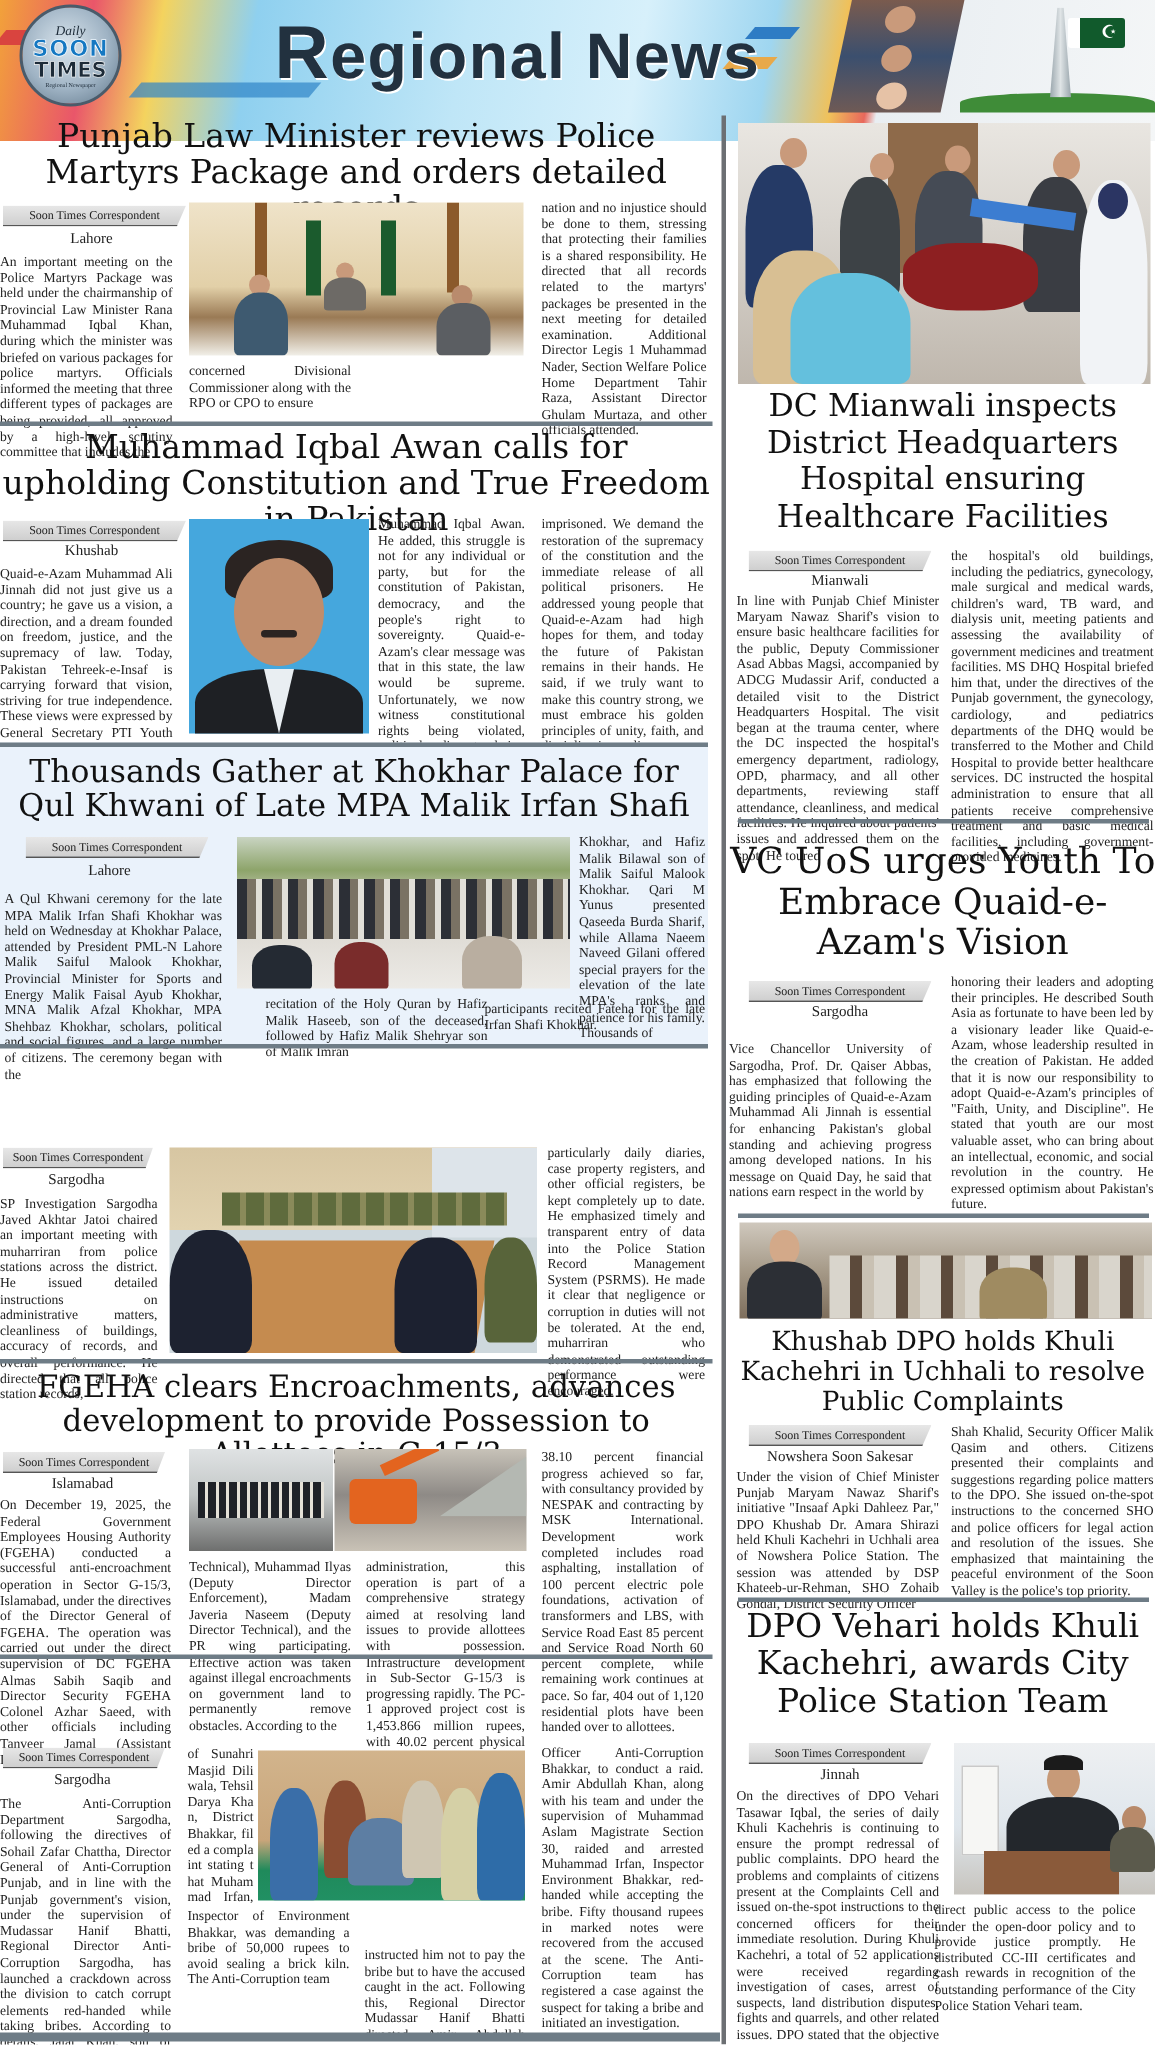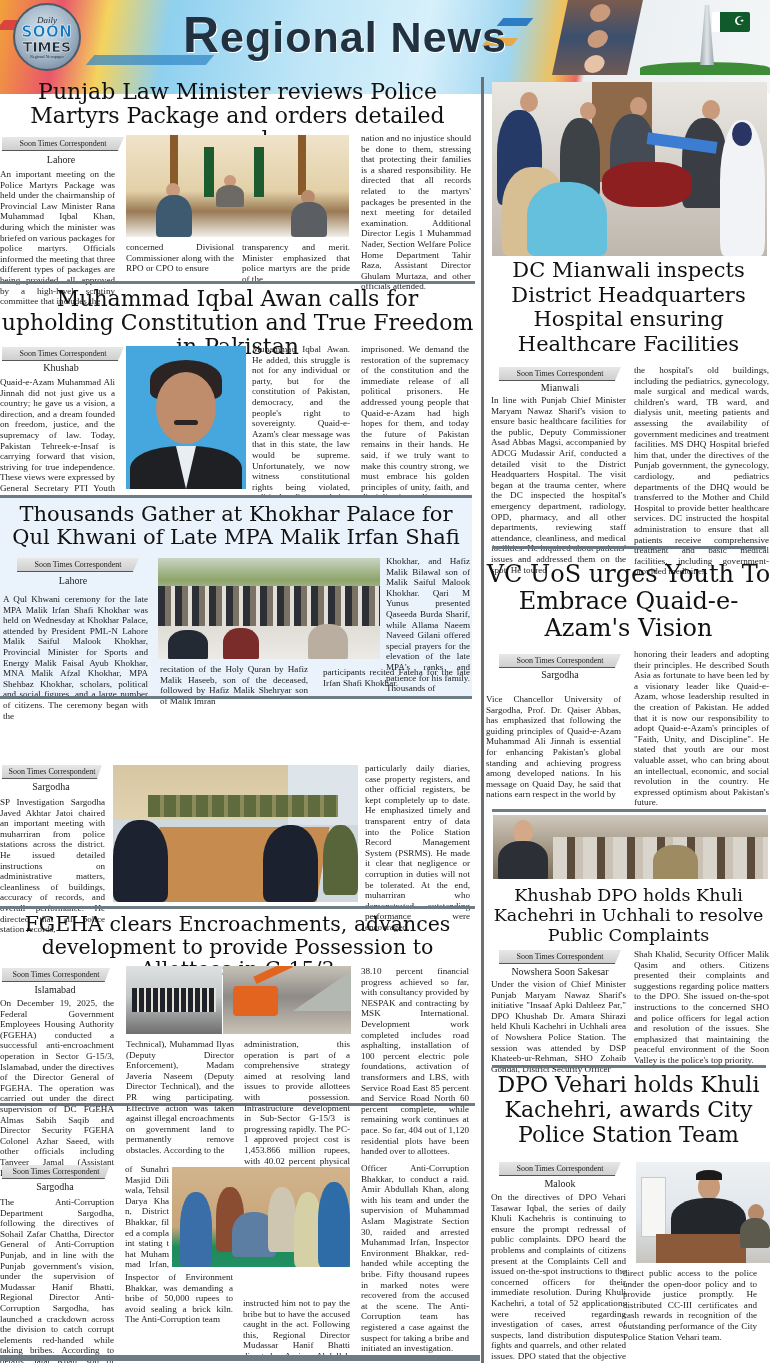--- a/index.html
+++ b/index.html
@@ -77,21 +77,20 @@
       <div style="position:absolute;left:78px;top:12px;width:10px;height:50px;background:#1b5b2d"></div>
       <div style="position:absolute;left:128px;top:12px;width:10px;height:50px;background:#1b5b2d"></div>
       <div class="head" style="left:98px;top:40px;width:12px;height:12px"></div>
       <div class="person" style="left:90px;top:50px;width:28px;height:22px;background:#6d6a66"></div>
       <div class="head" style="left:40px;top:48px;width:14px;height:14px"></div>
       <div class="person" style="left:30px;top:60px;width:36px;height:42px;background:#3e5a70"></div>
       <div class="head" style="left:175px;top:55px;width:14px;height:14px;background:#b98b6d"></div>
       <div class="person" style="left:165px;top:67px;width:36px;height:35px;background:#5b5e62"></div>
     </div>
     <p class="txt" style="left:126px;top:165px;width:108px">concerned Divisional Commissioner along with the RPO or CPO to ensure</p>
-    <p class="txt" style="left:242px;top:165px;width:108px">transparency and merit. Minister emphasized that police martyrs are the pride of the</p>
     <p class="txt" style="left:361px;top:56px;width:110px">nation and no injustice should be done to them, stressing that protecting their families is a shared responsibility. He directed that all records related to the martyrs' packages be presented in the next meeting for detailed examination. Additional Director Legis 1 Muhammad Nader, Section Welfare Police Home Department Tahir Raza, Assistant Director Ghulam Murtaza, and other officials attended.</p>
     <div class="divider" style="top:204px"></div>
   </article>
 
   <article class="article" style="top:207px;height:211px">
     <h2 class="headline" style="font-size:22px;padding-top:3px">Muhammad Iqbal Awan calls for upholding Constitution and True Freedom in Pakistan</h2>
     <div class="tag" style="left:2px;top:63px">Soon Times Correspondent</div>
     <div class="place" style="left:0;top:78px">Khushab</div>
     <p class="txt" style="left:0;top:93px;width:115px">Quaid-e-Azam Muhammad Ali Jinnah did not just give us a country; he gave us a vision, a direction, and a dream founded on freedom, justice, and the supremacy of law. Today, Pakistan Tehreek-e-Insaf is carrying forward that vision, striving for true independence. These views were expressed by General Secretary PTI Youth Wing Tehsil Naushera District Khushab,</p>
     <div class="photo" style="left:126px;top:62px;width:120px;height:143px;background:#45a7dd">
@@ -110,21 +109,21 @@
     <h2 class="headline" style="font-size:21px;padding-top:8px">Thousands Gather at Khokhar Palace for Qul Khwani of Late MPA Malik Irfan Shafi</h2>
     <div class="tag" style="left:17px;top:63px">Soon Times Correspondent</div>
     <div class="place" style="left:12px;top:80px">Lahore</div>
     <p class="txt" style="left:3px;top:99px;width:145px">A Qul Khwani ceremony for the late MPA Malik Irfan Shafi Khokhar was held on Wednesday at Khokhar Palace, attended by President PML-N Lahore Malik Saiful Malook Khokhar, Provincial Minister for Sports and Energy Malik Faisal Ayub Khokhar, MNA Malik Afzal Khokhar, MPA Shehbaz Khokhar, scholars, political and social figures, and a large number of citizens. The ceremony began with the</p>
     <div class="photo" style="left:158px;top:63px;width:222px;height:101px;background:linear-gradient(180deg,#c9d4c2 0%,#8da46a 22%,#d8d4cc 45%,#eceae6 100%)">
       <div style="position:absolute;left:0;top:28px;width:222px;height:40px;background:repeating-linear-gradient(90deg,#2c2f36 0 7px,#7a7264 7px 13px,#e1dfd8 13px 17px)"></div>
       <div class="person" style="left:10px;top:72px;width:40px;height:30px;background:#242a33"></div>
       <div class="person" style="left:65px;top:70px;width:36px;height:32px;background:#7a2c2b"></div>
       <div class="person" style="left:150px;top:66px;width:40px;height:36px;background:#b9aea0"></div>
     </div>
-    <p class="txt" style="left:160px;top:169px;width:148px">recitation of the Holy Quran by Hafiz Malik Haseeb, son of the deceased, followed by Hafiz Malik Shehryar son of Malik Imran</p>
+    <p class="txt" style="left:177px;top:169px;width:148px">recitation of the Holy Quran by Hafiz Malik Haseeb, son of the deceased, followed by Hafiz Malik Shehryar son of Malik Imran</p>
     <p class="txt" style="left:386px;top:61px;width:84px">Khokhar, and Hafiz Malik Bilawal son of Malik Saiful Malook Khokhar. Qari M Yunus presented Qaseeda Burda Sharif, while Allama Naeem Naveed Gilani offered special prayers for the elevation of the late MPA's ranks and patience for his family. Thousands of</p>
     <p class="txt" style="left:323px;top:172px;width:147px">participants recited Fateha for the late Irfan Shafi Khokhar.</p>
     <div class="divider" style="top:201px"></div>
   </article>
 
   <article class="article" style="top:624px;height:206px">
     <div class="tag" style="left:2px;top:64px;width:100px">Soon Times Correspondent</div>
     <div class="place" style="left:-10px;top:80px">Sargodha</div>
     <p class="txt" style="left:0;top:96px;width:105px">SP Investigation Sargodha Javed Akhtar Jatoi chaired an important meeting with muharriran from police stations across the district. He issued detailed instructions on administrative matters, cleanliness of buildings, accuracy of records, and overall performance. He directed that all police station records,</p>
     <div class="photo" style="left:113px;top:64px;width:245px;height:137px;background:linear-gradient(180deg,#d7c6a2 0%,#e2d3b0 40%,#ced8dd 40%)">
@@ -226,21 +225,21 @@
     <div class="tag" style="left:15px;top:137px">Soon Times Correspondent</div>
     <div class="place" style="left:15px;top:153px">Nowshera Soon Sakesar</div>
     <p class="txt" style="left:7px;top:166px;width:135px">Under the vision of Chief Minister Punjab Maryam Nawaz Sharif's initiative "Insaaf Apki Dahleez Par," DPO Khushab Dr. Amara Shirazi held Khuli Kachehri in Uchhali area of Nowshera Police Station. The session was attended by DSP Khateeb-ur-Rehman, SHO Zohaib Gondal, District Security Officer</p>
     <p class="txt" style="left:150px;top:136px;width:135px">Shah Khalid, Security Officer Malik Qasim and others. Citizens presented their complaints and suggestions regarding police matters to the DPO. She issued on-the-spot instructions to the concerned SHO and police officers for legal action and resolution of the issues. She emphasized that maintaining the peaceful environment of the Soon Valley is the police's top priority.</p>
     <div class="divider" style="top:252px;left:8px;right:4px"></div>
   </article>
 
   <article class="article" style="top:992px;height:294px">
     <h2 class="headline" style="position:absolute;left:0;top:3px;width:289px;font-size:22px;line-height:25px">DPO Vehari holds Khuli Kachehri, awards City Police Station Team</h2>
     <div class="tag" style="left:15px;top:93px">Soon Times Correspondent</div>
-    <div class="place" style="left:15px;top:109px">Malook</div>
+    <div class="place" style="left:15px;top:109px">Jinnah</div>
     <p class="txt" style="left:7px;top:123px;width:135px">On the directives of DPO Vehari Tasawar Iqbal, the series of daily Khuli Kachehris is continuing to ensure the prompt redressal of public complaints. DPO heard the problems and complaints of citizens present at the Complaints Cell and issued on-the-spot instructions to the concerned officers for their immediate resolution. During Khuli Kachehri, a total of 52 applications were received regarding investigation of cases, arrest of suspects, land distribution disputes, fights and quarrels, and other related issues. DPO stated that the objective of holding Khuli Kachehris is to ensure</p>
     <div class="photo" style="left:152px;top:93px;width:134px;height:101px;background:linear-gradient(180deg,#eef0f2 0%,#dfe6ec 55%,#c7c4be 100%)">
       <div style="position:absolute;left:5px;top:15px;width:25px;height:60px;background:#f6f6f4;border:1px solid #c9c9c9"></div>
       <div class="head" style="left:62px;top:12px;width:22px;height:26px;background:#c79a78"></div>
       <div style="position:absolute;left:60px;top:8px;width:26px;height:10px;border-radius:50% 50% 0 0;background:#1b1b1b"></div>
       <div class="person" style="left:35px;top:36px;width:75px;height:45px;background:#23272c"></div>
       <div style="position:absolute;left:20px;top:72px;width:90px;height:29px;background:#8a5a3a"></div>
       <div class="head" style="left:112px;top:42px;width:16px;height:18px;background:#b88a6a"></div>
       <div class="person" style="left:104px;top:56px;width:30px;height:30px;background:#5b5a4c"></div>
     </div>

